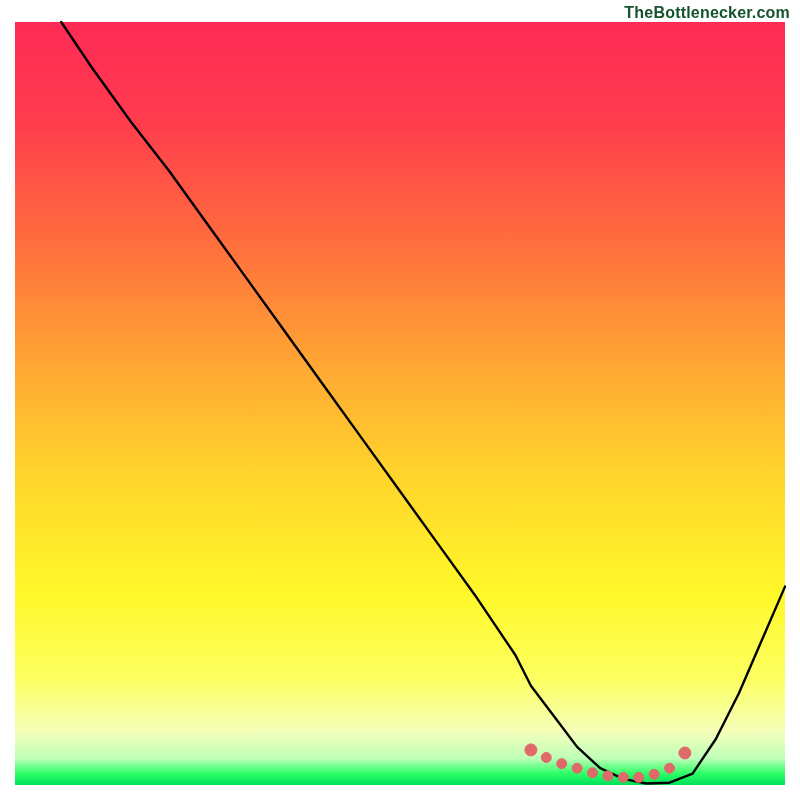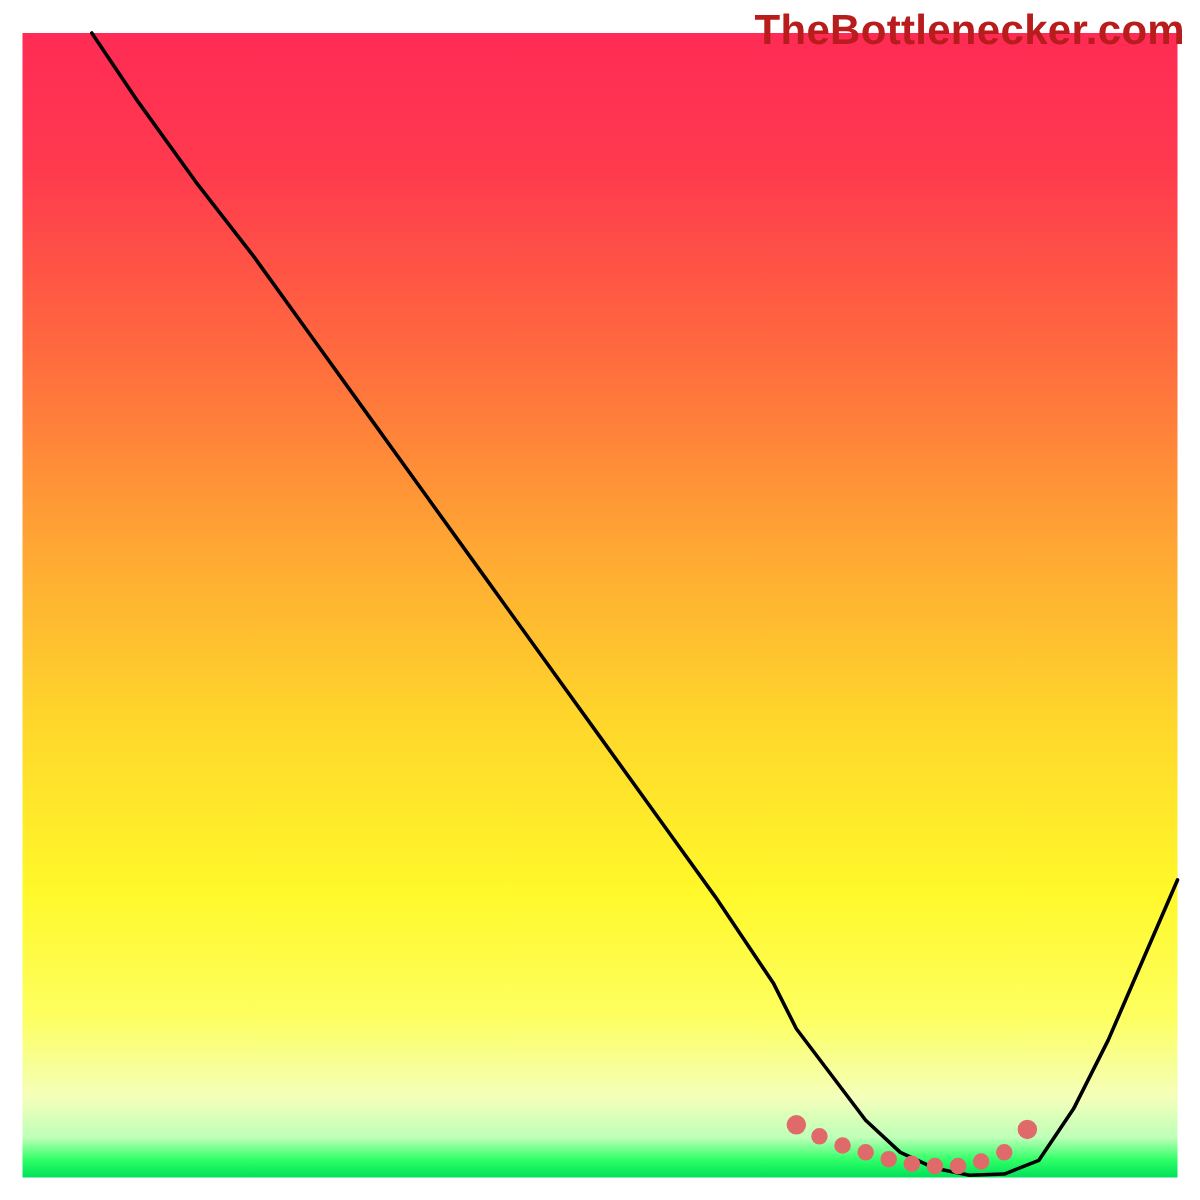--- a/index.html
+++ b/index.html
@@ -15,23 +15,23 @@
     width: 800px;
     height: 800px;
   }
   svg {
     display: block;
   }
   .attribution {
     position: absolute;
     top: 4px;
     right: 10px;
-    font-size: 28px;
+    font-size: 16px;
     font-weight: 600;
-    color: #b91c1c;
+    color: #14532d;
     letter-spacing: 0.2px;
   }
 </style>
 </head>
 <body>
 
 <div class="canvas-wrap">
   <svg id="chart-svg" width="800" height="800" viewBox="0 0 800 800">
     <defs>
       <linearGradient id="bg-grad" x1="0" y1="0" x2="0" y2="1">

